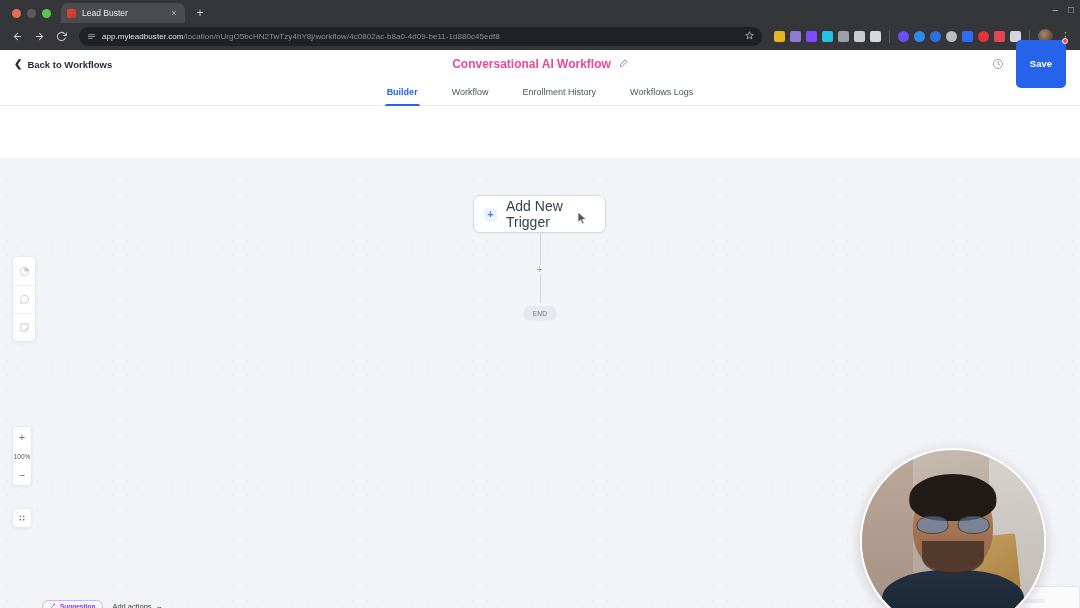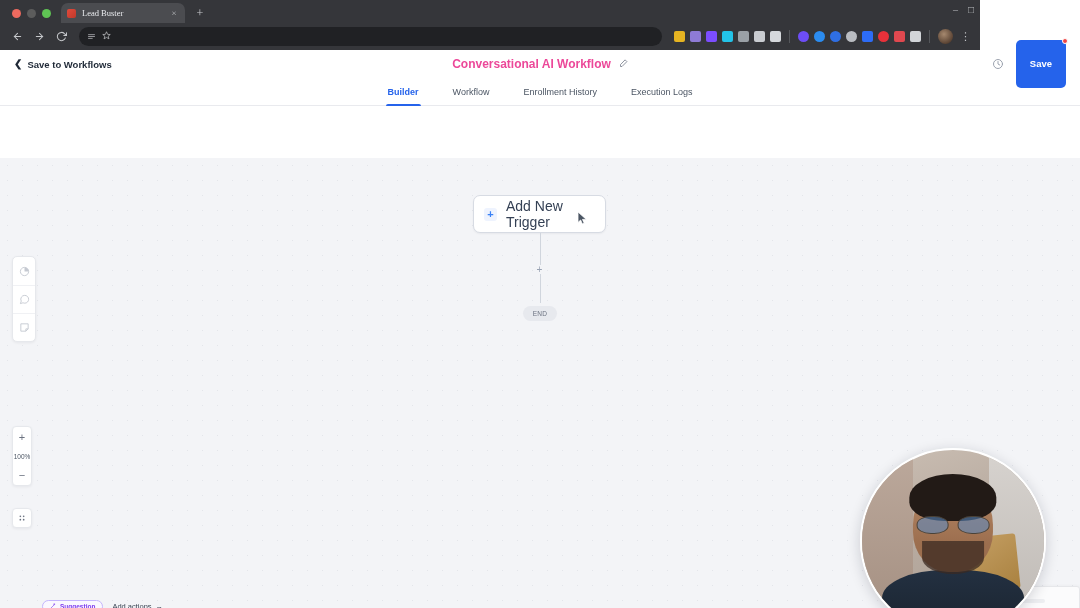--- a/index.html
+++ b/index.html
@@ -5,24 +5,23 @@
   * { box-sizing: border-box; margin: 0; padding: 0; }
   html, body {
     width: 1080px; height: 608px;
     overflow: hidden;
     font-family: "Liberation Sans", sans-serif;
     background: #ffffff;
   }
 
   
   .browser-chrome {
-    width: 980px;
+    width: 1080px;
     background: #0f766e;
     position: relative;
-    font-family: Liberation Serif, serif;
   }
   .tabstrip {
     height: 23px;
     display: flex;
     align-items: flex-end;
     padding-left: 8px;
     background: #35363a;
     position: relative;
   }
   .traffic {
@@ -481,20 +480,21 @@
     </span>
 
     <div class="urlbox">
       <span class="url-lock">
         <svg width="9" height="9" viewBox="0 0 24 24" fill="none" stroke="#b8babd" stroke-width="2" stroke-linecap="round">
             <line x1="4" y1="7" x2="20" y2="7"></line>
             <line x1="4" y1="12" x2="20" y2="12"></line>
             <line x1="4" y1="17" x2="14" y2="17"></line>
           </svg>
       </span>
+      <span class="url-text"><b>app.myleadbuster.com</b><span>/location/nUrgO5bcHN2TwTzy4hY8j/workflow/4c0802ac-b8a0-4d09-be11-1d880c45edf8</span></span>
       <span class="url-star">
         <svg width="9" height="9" viewBox="0 0 24 24" fill="none" stroke="currentColor" stroke-width="2">
             <polygon points="12 2 15 9 22 9.3 16.5 13.8 18.5 21 12 17 5.5 21 7.5 13.8 2 9.3 9 9"></polygon>
           </svg>
       </span>
     </div>
 
     <div class="ext-strip">
       <span class="ext" style="background:#e6b422"></span>
       <span class="ext" style="background:#8e7bd6"></span>
@@ -609,21 +609,21 @@
         </span>
       </div>
 
     </div>
   </div>
 
   <div style="position:absolute; left:0; top:0; width:1080px; background:#fff; z-index:5;">
     <div class="app-header" style="height:28px;">
       <div class="back-link">
         <span class="chev">❮</span>
-        <span>Save to Workflows</span>
+        <span>Back to Workflows</span>
       </div>
 
       <div class="title-wrap">
         <span class="doc-title">Conversational AI Workflow</span>
         <span class="pencil">
           <svg width="9" height="9" viewBox="0 0 24 24" fill="none" stroke="#6b7280" stroke-width="2" stroke-linecap="round" stroke-linejoin="round">
               <path d="M17 3l4 4L8 20H4v-4z"></path>
             </svg>
         </span>
       </div>
@@ -640,18 +640,18 @@
           <span class="save-badge"></span>
         </button>
       </div>
     </div>
 
     <div class="tabs-row">
       <div class="wf-tabs">
         <span class="wf-tab active">Builder</span>
         <span class="wf-tab">Workflow</span>
         <span class="wf-tab">Enrollment History</span>
-        <span class="wf-tab">Execution Logs</span>
+        <span class="wf-tab">Workflows Logs</span>
       </div>
     </div>
   </div>
 
 </div>
 
 </body></html>

